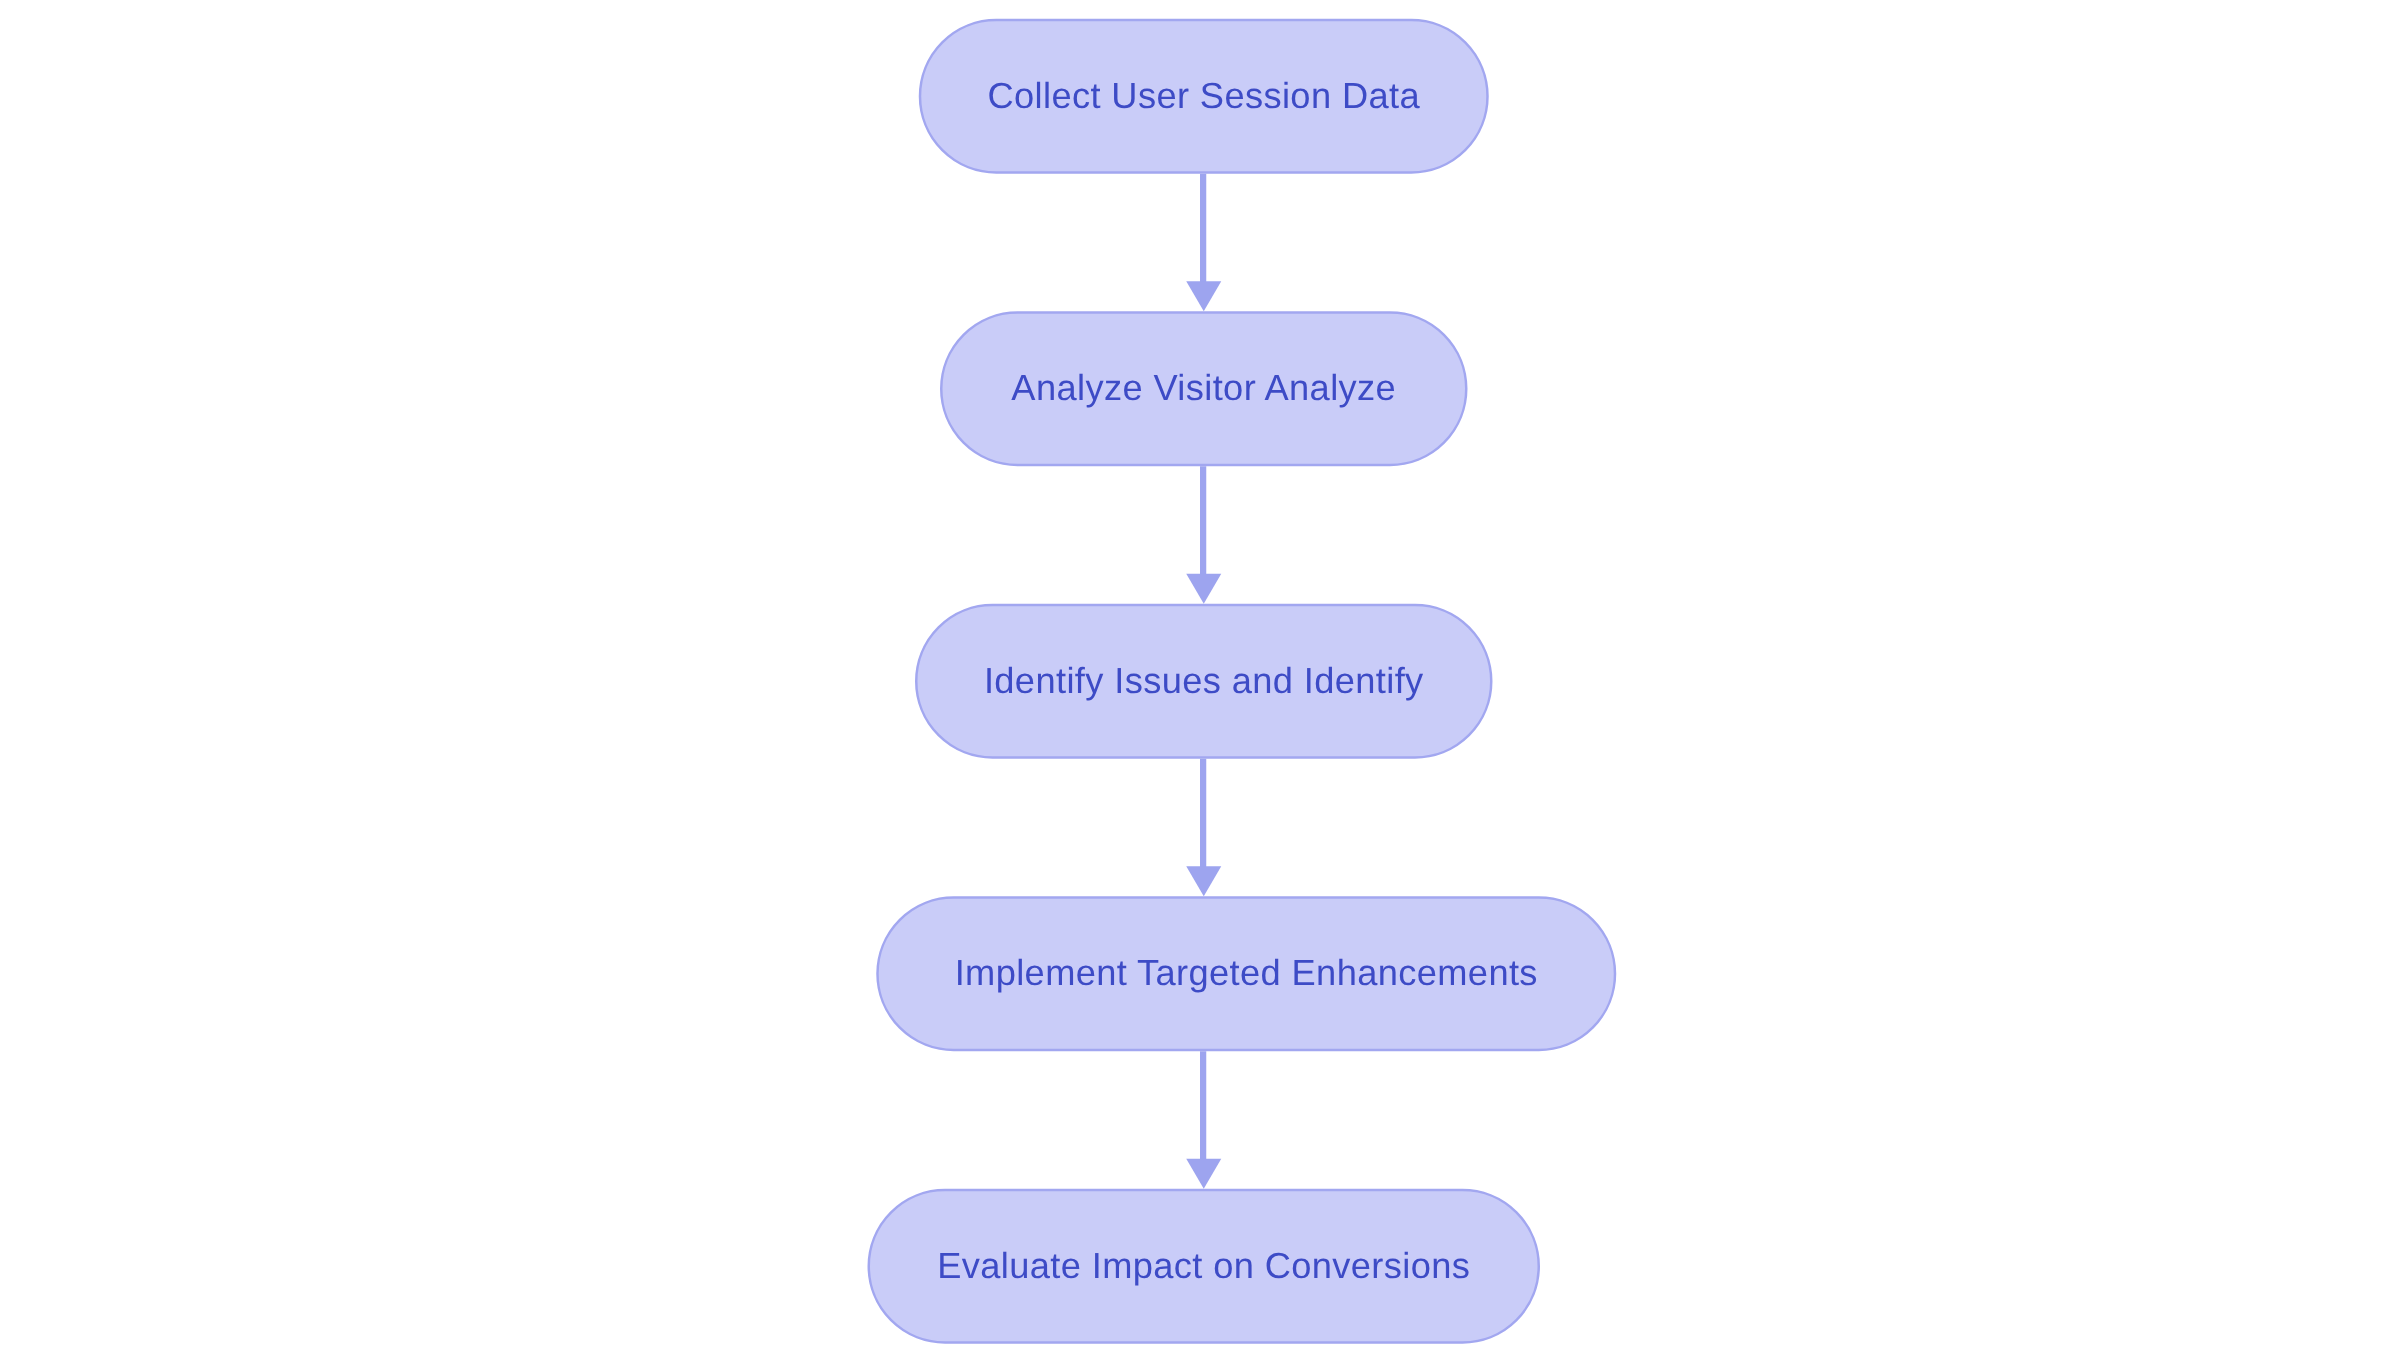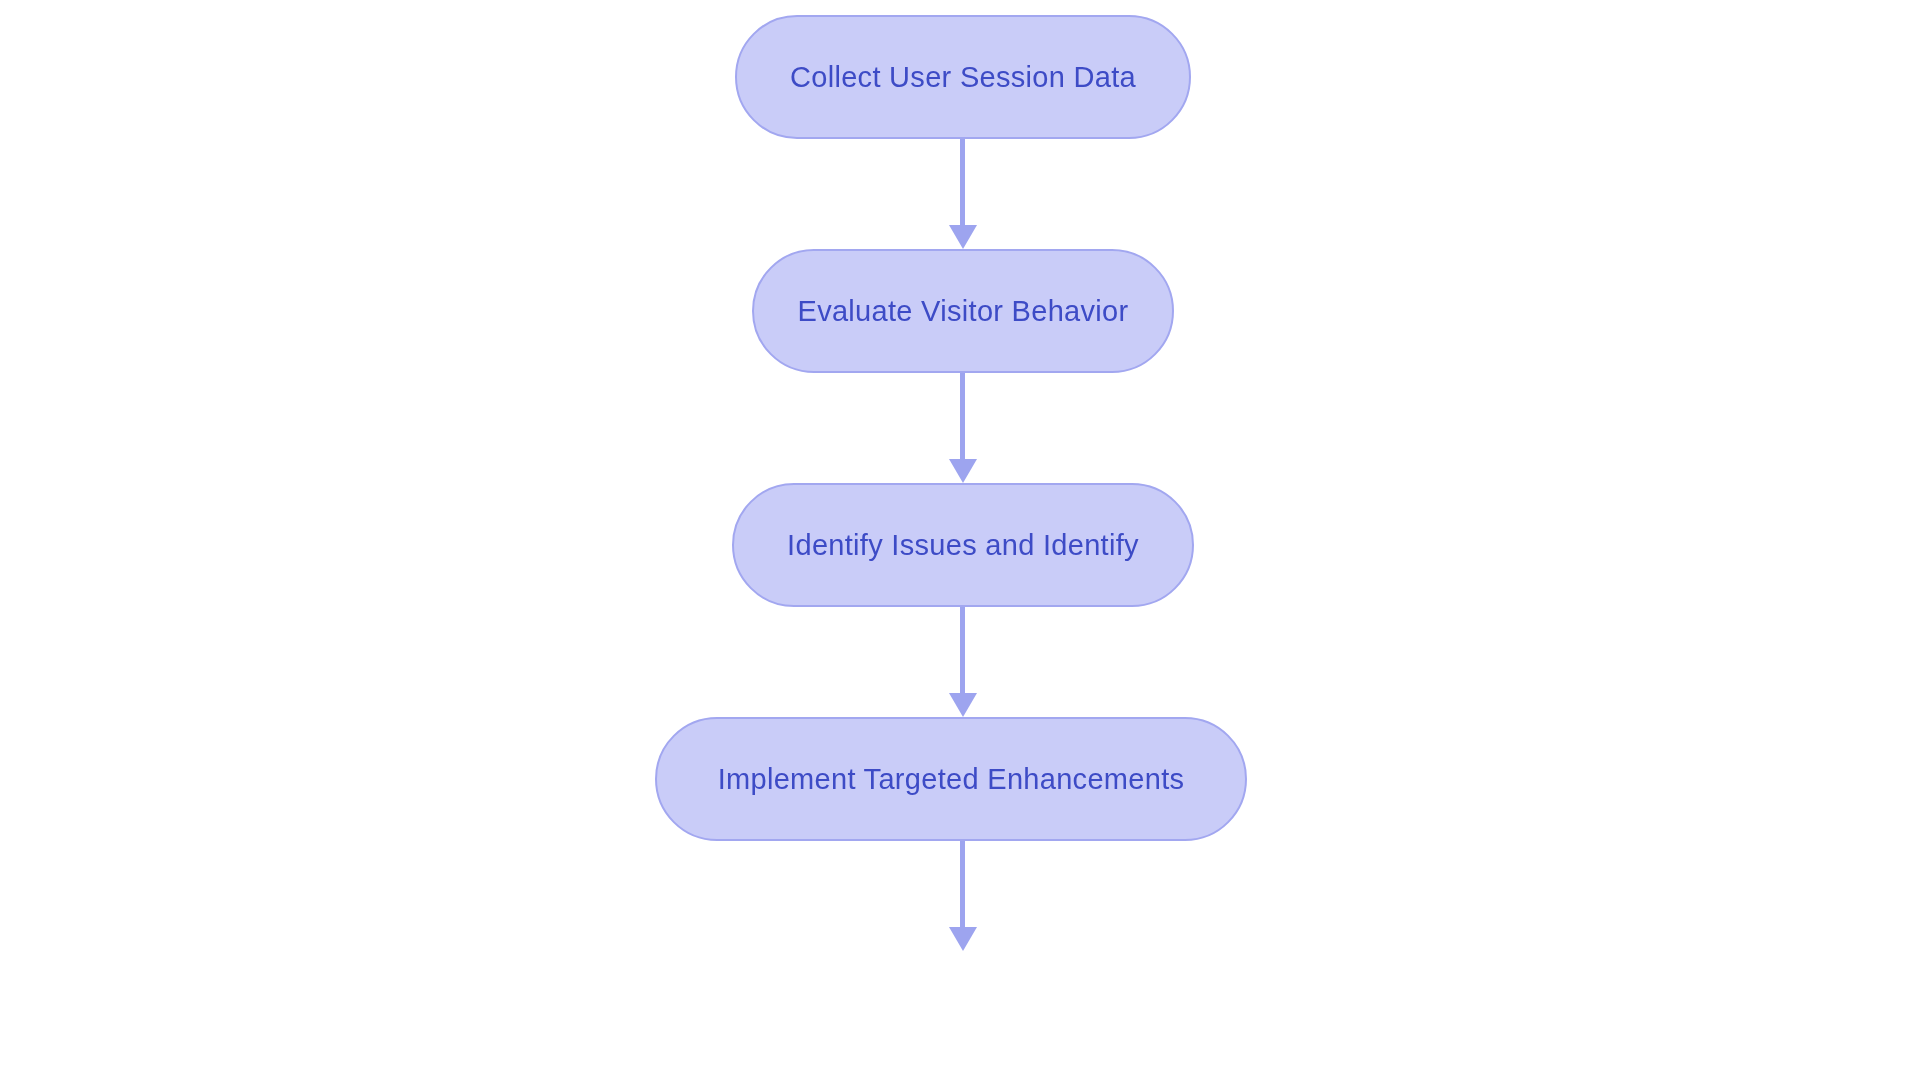--- a/index.html
+++ b/index.html
@@ -48,21 +48,21 @@
     width: 0;
     height: 0;
     border-left: 14px solid transparent;
     border-right: 14px solid transparent;
     border-top: 24px solid var(--arrow);
   }
   
   #node-1 { left: 735px; top: 15px;  width: 456px; }
   #node-2 { left: 752px; top: 249px; width: 422px; }
   #node-3 { left: 732px; top: 483px; width: 462px; }
-  #node-4 { left: 655px; top: 717px; width: 592px; }
+  #node-4 { left: 701px; top: 717px; width: 592px; }
   #node-5 { left: 694px; top: 951px; width: 538px; }
   
   #edge-1-stem { left: 960px; top: 139px; height: 88px; }
   #edge-1-head { left: 949px; top: 225px; }
   #edge-2-stem { left: 960px; top: 373px; height: 88px; }
   #edge-2-head { left: 949px; top: 459px; }
   #edge-3-stem { left: 960px; top: 607px; height: 88px; }
   #edge-3-head { left: 949px; top: 693px; }
   #edge-4-stem { left: 960px; top: 841px; height: 88px; }
   #edge-4-head { left: 949px; top: 927px; }
@@ -73,34 +73,37 @@
 <div class="canvas">
 
   <div class="node" id="node-1">
     <span>Collect User Session Data</span>
   </div>
 
   <div class="edge-stem" id="edge-1-stem"></div>
   <div class="edge-head" id="edge-1-head"></div>
 
   <div class="node" id="node-2">
-    <span>Evaluate Visitor Behavior</span>
+    <span>Analyze Visitor Analyze</span>
   </div>
 
   <div class="edge-stem" id="edge-2-stem"></div>
   <div class="edge-head" id="edge-2-head"></div>
 
   <div class="node" id="node-3">
     <span>Identify Issues and Identify</span>
   </div>
 
   <div class="edge-stem" id="edge-3-stem"></div>
   <div class="edge-head" id="edge-3-head"></div>
 
   <div class="node" id="node-4">
     <span>Implement Targeted Enhancements</span>
   </div>
 
   <div class="edge-stem" id="edge-4-stem"></div>
   <div class="edge-head" id="edge-4-head"></div>
 
+  <div class="node" id="node-5">
+    <span>Evaluate Impact on Conversions</span>
+  </div>
 
 </div>
 
 </body></html>

